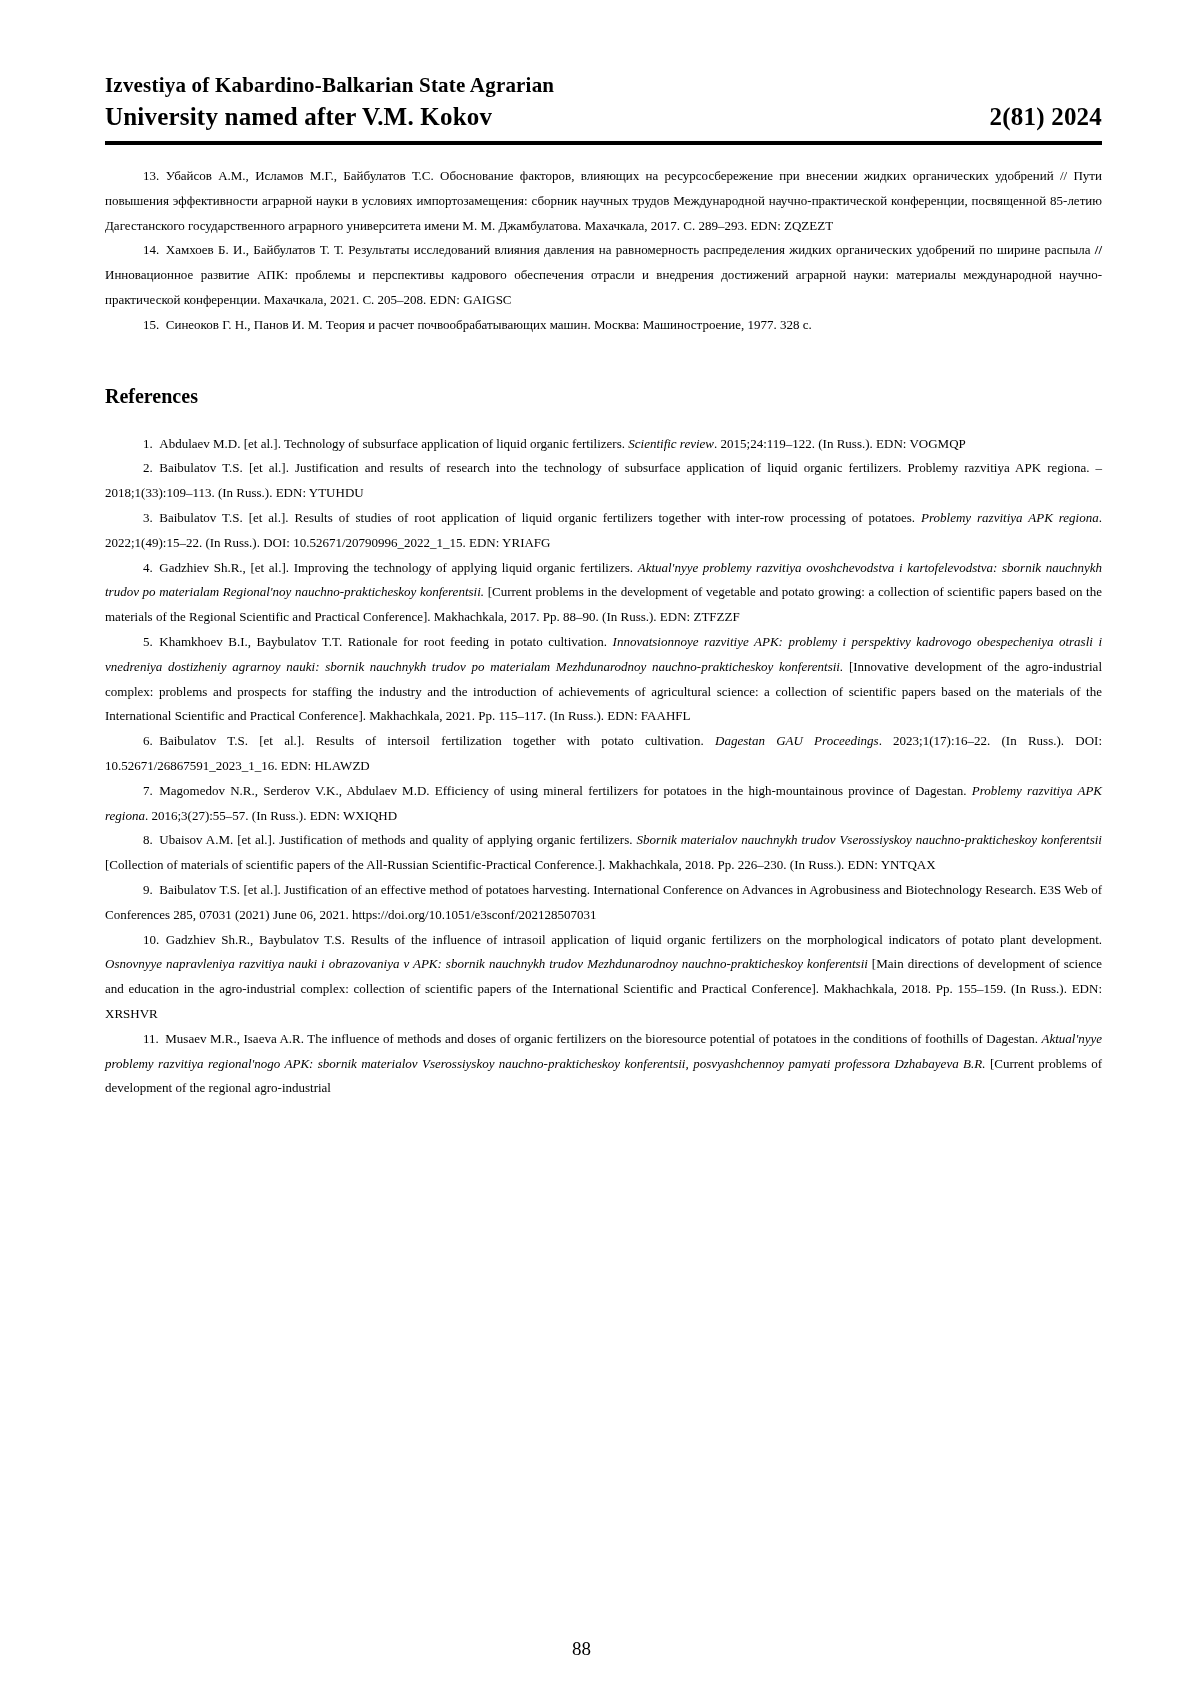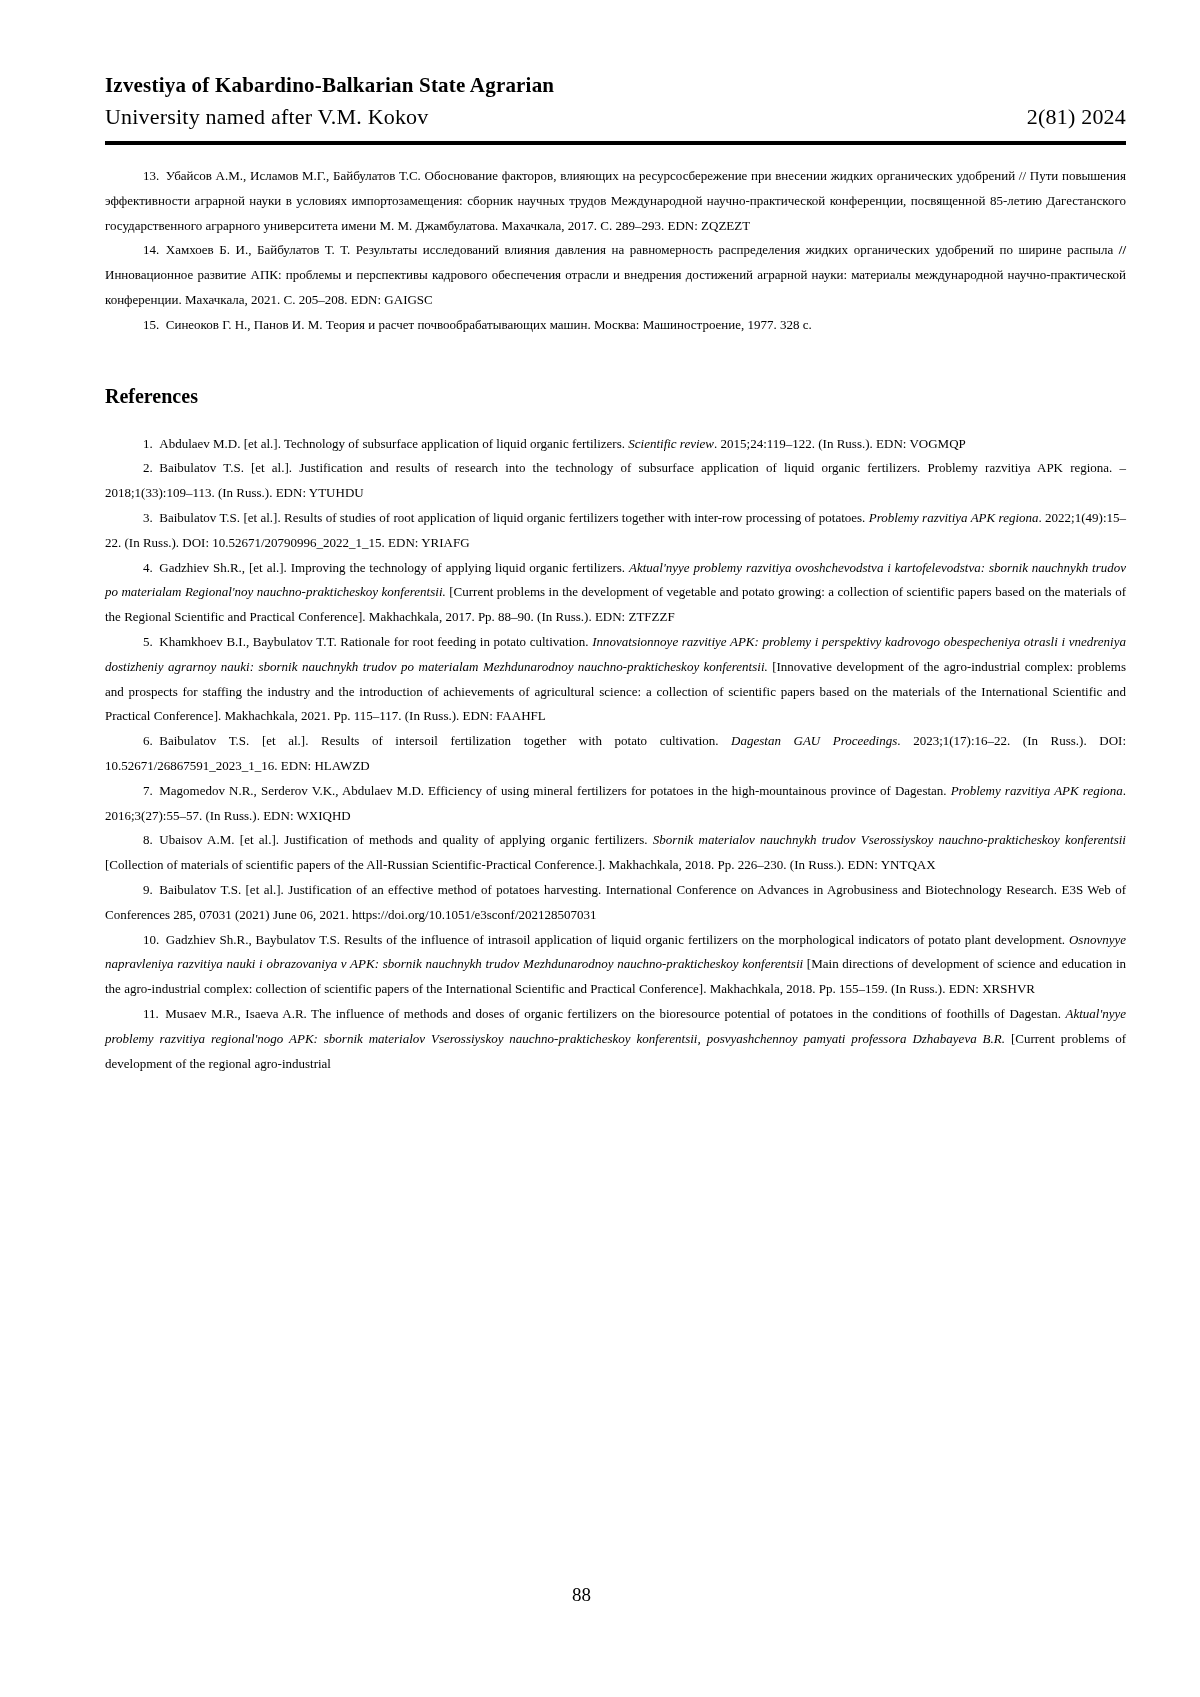--- a/index.html
+++ b/index.html
@@ -7,38 +7,38 @@
     position: relative;
     width: 1200px;
     height: 1697px;
     background: #ffffff;
     color: #000000;
     font-family: "Liberation Serif", serif;
     overflow: hidden;
   }
   .inner {
     margin-left: 105px;
-    margin-right: 74px; 
+    margin-right: 98px; 
     padding-top: 70px;
   }
   
   .h-line1 {
     font-weight: bold;
     font-size: 21px;
     line-height: 31px;
     letter-spacing: 0.2px;
   }
   .h-row {
     display: flex;
     justify-content: space-between;
     align-items: baseline;
   }
   .h-line2, .h-issue {
-    font-weight: normal;
-    font-size: 22px;
+    font-weight: bold;
+    font-size: 25px;
     line-height: 31px;
     letter-spacing: 0.2px;
   }
   .h-rule {
     margin-top: 9px;
     border-bottom: 4px solid #000000;
   }
   
   .content { margin-top: 19px; }
   p.ref {
@@ -53,21 +53,21 @@
   .refs-heading {
     margin: 46px 0 23px 0;
     text-align: left;
     font-weight: bold;
     font-size: 20px;
     line-height: 25px;
   }
   
   .page-number {
     position: absolute;
-    top: 1584px;
+    top: 1638px;
     left: 105px;
     width: 953px;
     text-align: center;
     font-size: 19px;
   }
 </style>
 </head>
 <body>
 
 <div class="page">

